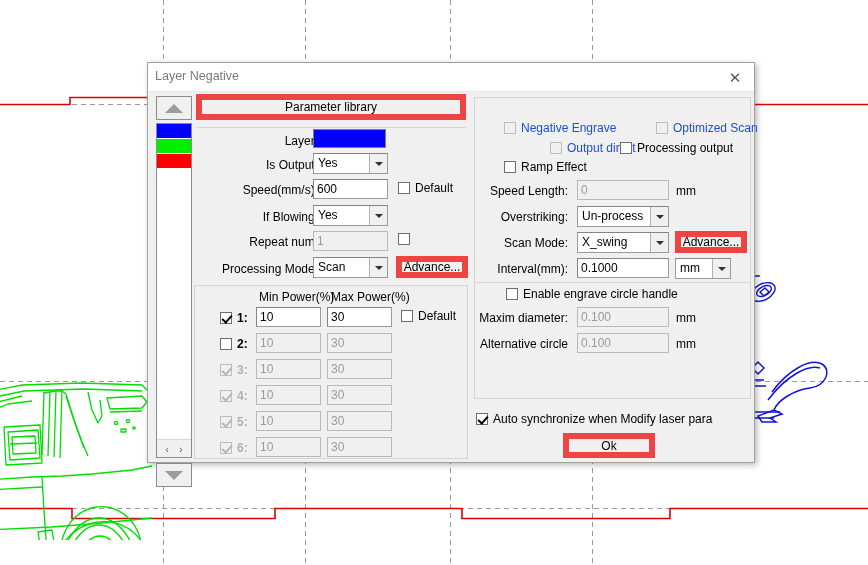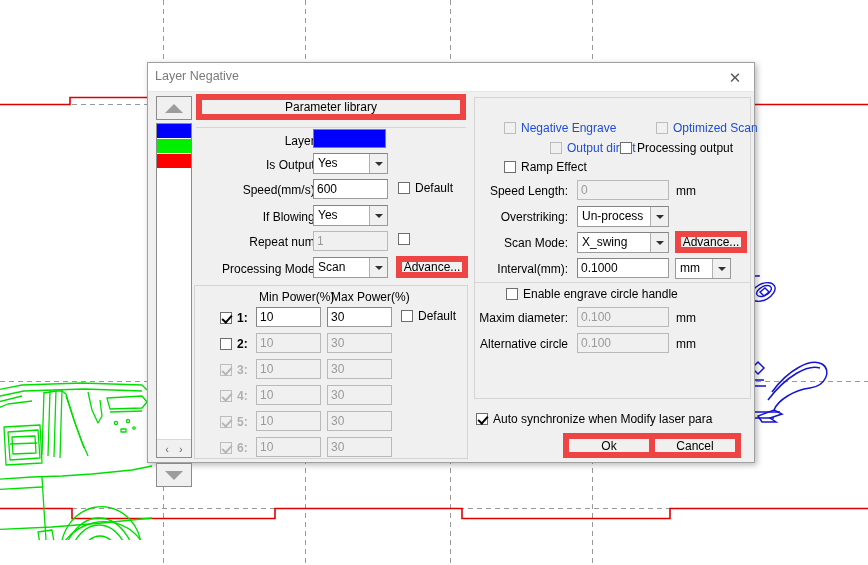--- a/index.html
+++ b/index.html
@@ -403,15 +403,14 @@
 
   <div class="lbl" style="left:330px;top:274px;width:90px;">Alternative circle</div>
   <div class="txt dis" style="left:429px;top:270px;width:92px;">0.100</div>
   <div class="lbll" style="left:528px;top:274px;">mm</div>
 
   <div class="cb" style="left:328px;top:349px;">
     <span class="box chk"></span>
     <span>Auto synchronize when Modify laser para</span>
   </div>
   <div class="btn" style="left:415px;top:370px;width:92px;height:25px;">Ok</div>
-  <div class="btn" style="left:501px;top:370px;width:92px;height:25px;">Cancel</div>
 
 </div>
 
 </body></html>

